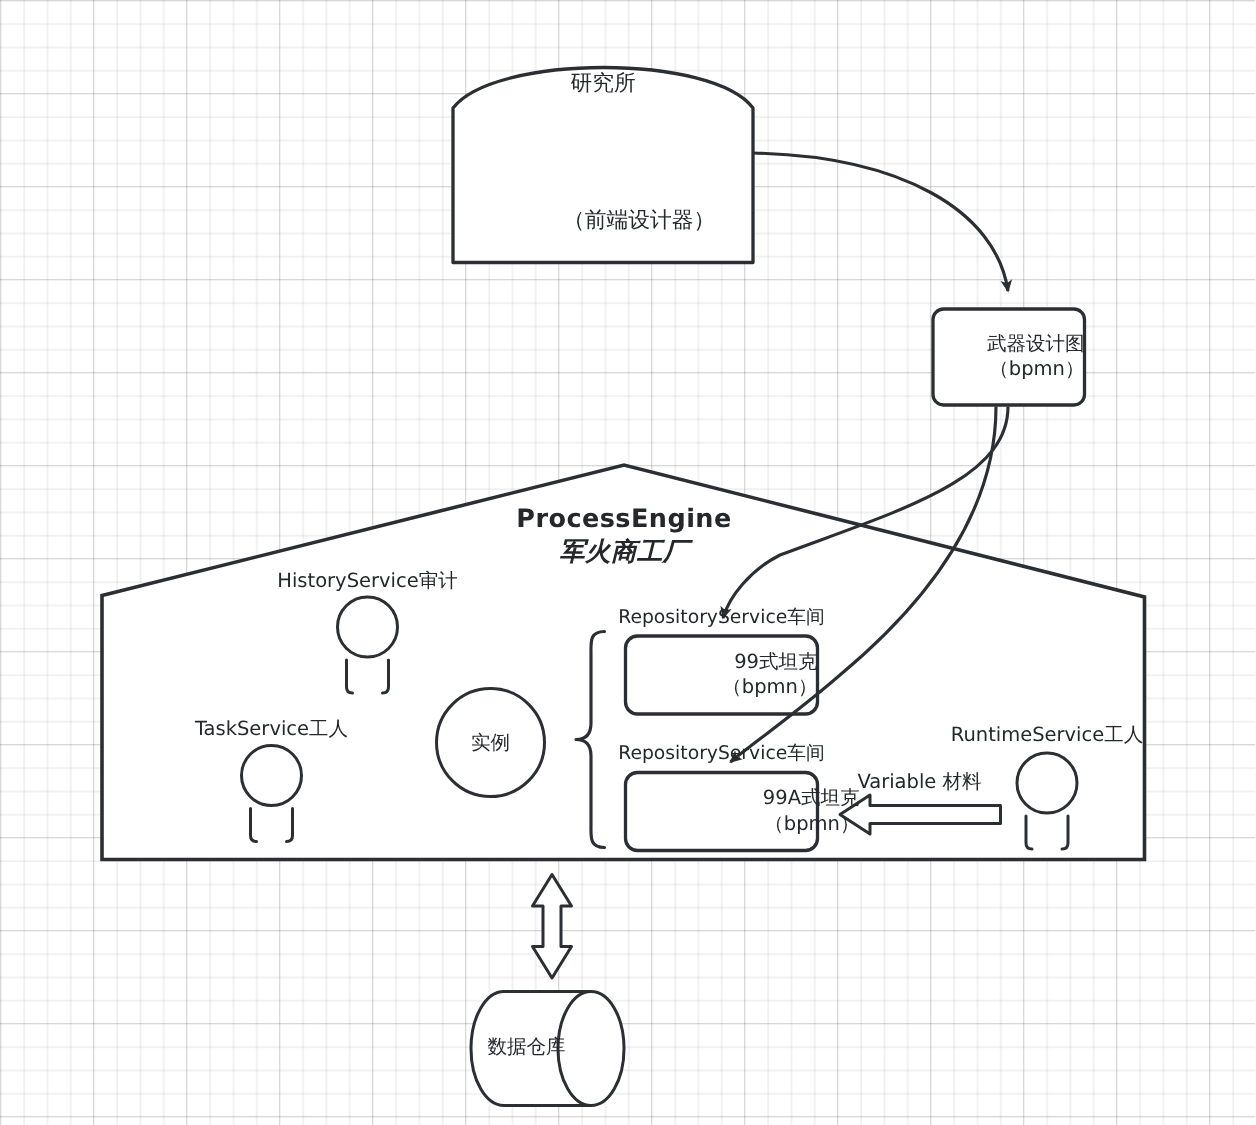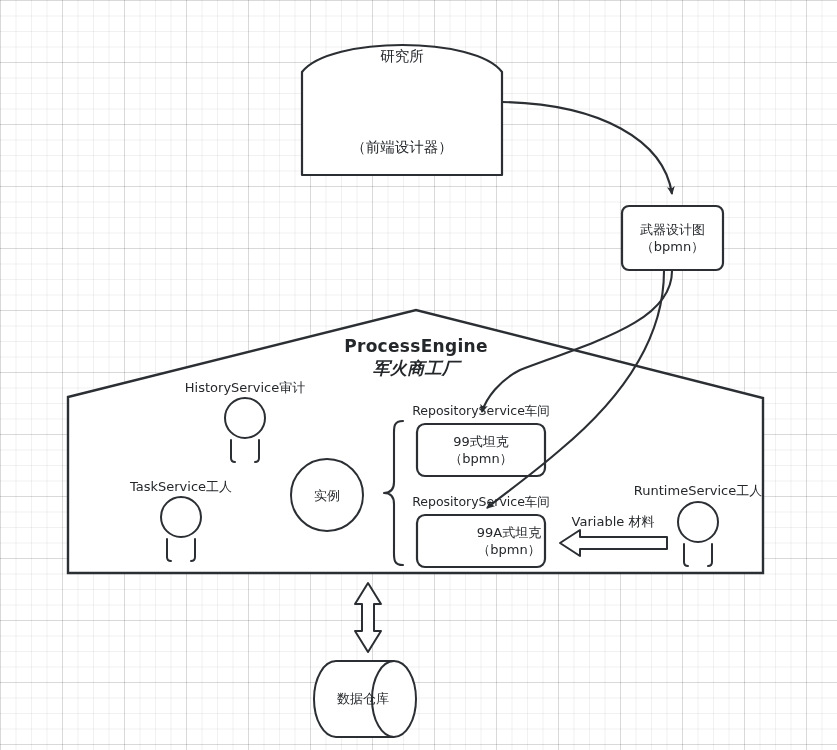--- a/index.html
+++ b/index.html
@@ -53,21 +53,21 @@
     font-weight: bold;
     font-size: 17px;
     line-height: 22px;
     letter-spacing: 0.3px;
   }
   .lbl.small { font-size: 12.5px; line-height: 16px; }
   .centerbox {
     position: absolute;
     display: flex;
     flex-direction: column;
-    align-items: center;
+    align-items: flex-end;
     justify-content: center;
     white-space: nowrap;
   }
 </style>
 </head>
 <body>
 
 <div id="canvas">
 
   <svg class="layer" viewBox="0 0 837 750" xmlns="http://www.w3.org/2000/svg">
@@ -124,46 +124,46 @@
     <path d="M368,583 L381,604 L374,604 L374,631 L381,631 L368,652
              L355,631 L362,631 L362,604 L355,604 Z" fill="#ffffff" stroke="#2b2f33" stroke-width="2" stroke-linejoin="round"></path>
 
     <g>
       <path d="M336,661 L394,661 A22,38 0 0,1 394,737 L336,737 A22,38 0 0,1 336,661 Z" fill="#ffffff" stroke="#2b2f33" stroke-width="2"></path>
       <path d="M394,661 A22,38 0 0,0 394,737" fill="none" stroke="#2b2f33" stroke-width="2"></path>
     </g>
   </svg>
 
   <div class="lbl big" style="left:302px; top:46px; width:200px;">研究所</div>
-  <div class="lbl big" style="left:302px; top:137px; width:200px;">（前端设计器）</div>
+  <div class="lbl big" style="left:302px; top:137px; width:200px;padding-left:24px;">（前端设计器）</div>
 
   <div class="centerbox" style="left:622px; top:206px; width:101px; height:64px;">
     <span class="lbl" style="position:static;">武器设计图</span>
     <span class="lbl" style="position:static;">（bpmn）</span>
   </div>
 
   <div class="lbl engine" style="left:316px; top:335px; width:200px;">ProcessEngine</div>
   <div class="lbl engine" style="left:316px; top:357px; width:200px;font-style:italic;">军火商工厂</div>
 
   <div class="lbl" style="left:145px; top:379px; width:200px;">HistoryService审计</div>
   <div class="lbl" style="left:81px; top:478px; width:200px;">TaskService工人</div>
   <div class="lbl" style="left:598px; top:482px; width:200px;">RuntimeService工人</div>
 
-  <div class="lbl" style="left:287px; top:487px; width:80px;">实例</div>
+  <div class="lbl" style="left:287px; top:487px; width:80px;font-family:Liberation Mono, monospace;">实例</div>
 
   <div class="lbl small" style="left:401px; top:403px; width:160px;">RepositoryService车间</div>
   <div class="centerbox" style="left:417px; top:424px; width:128px; height:52px;">
     <span class="lbl" style="position:static;">99式坦克</span>
     <span class="lbl" style="position:static;">（bpmn）</span>
   </div>
 
   <div class="lbl small" style="left:401px; top:494px; width:160px;">RepositoryService车间</div>
   <div class="centerbox" style="left:417px; top:515px; width:128px; height:52px;padding-left:28px;">
     <span class="lbl" style="position:static;">99A式坦克</span>
     <span class="lbl" style="position:static;">（bpmn）</span>
   </div>
 
   <div class="lbl" style="left:533px; top:513px; width:160px;">Variable 材料</div>
 
 
-  <div class="lbl" style="left:308px; top:690px; width:110px;">数据仓库</div>
+  <div class="lbl" style="left:296px; top:690px; width:110px;">数据仓库</div>
 
 </div>
 
 </body></html>

